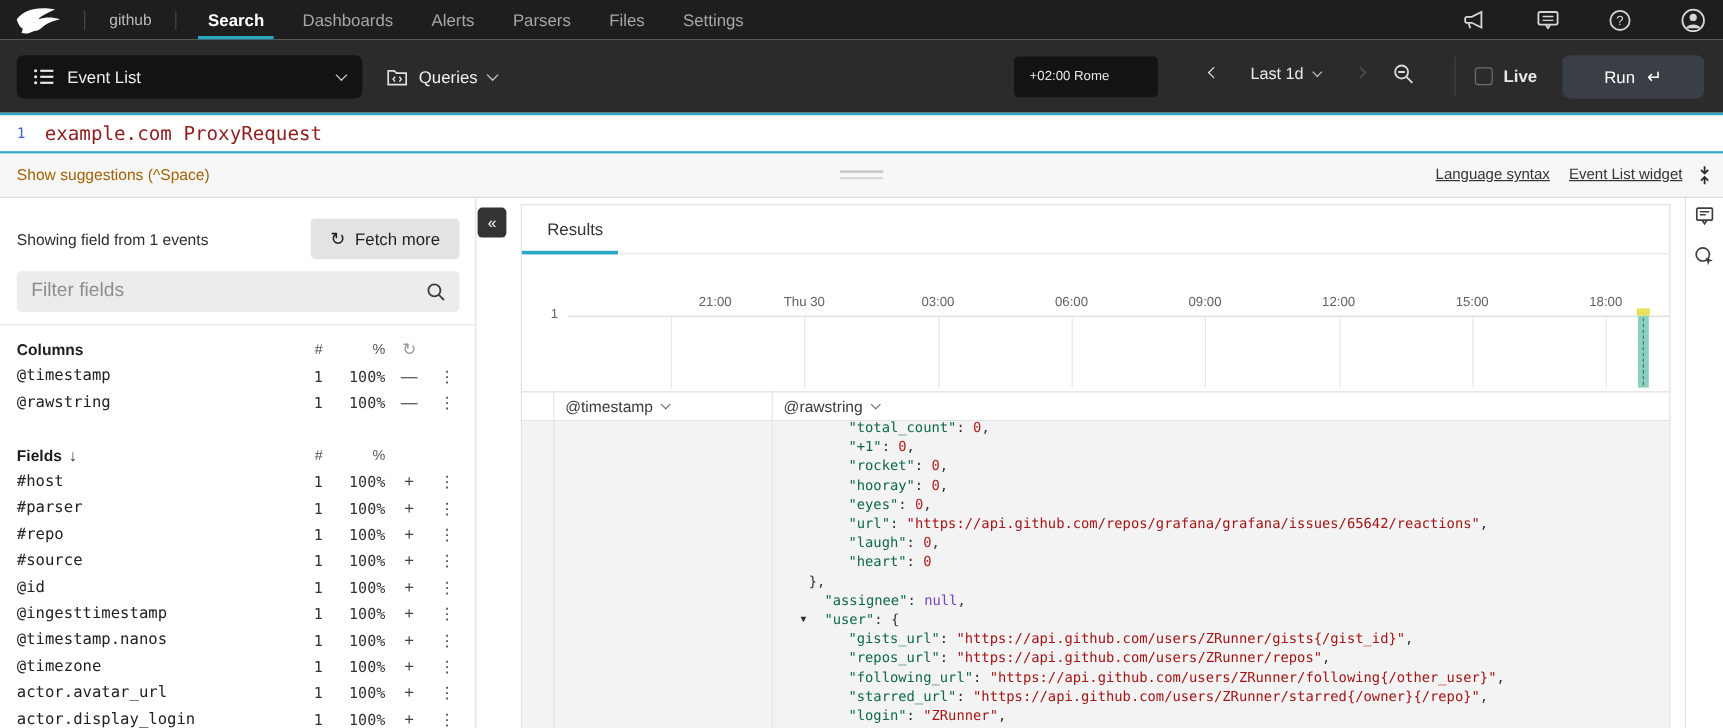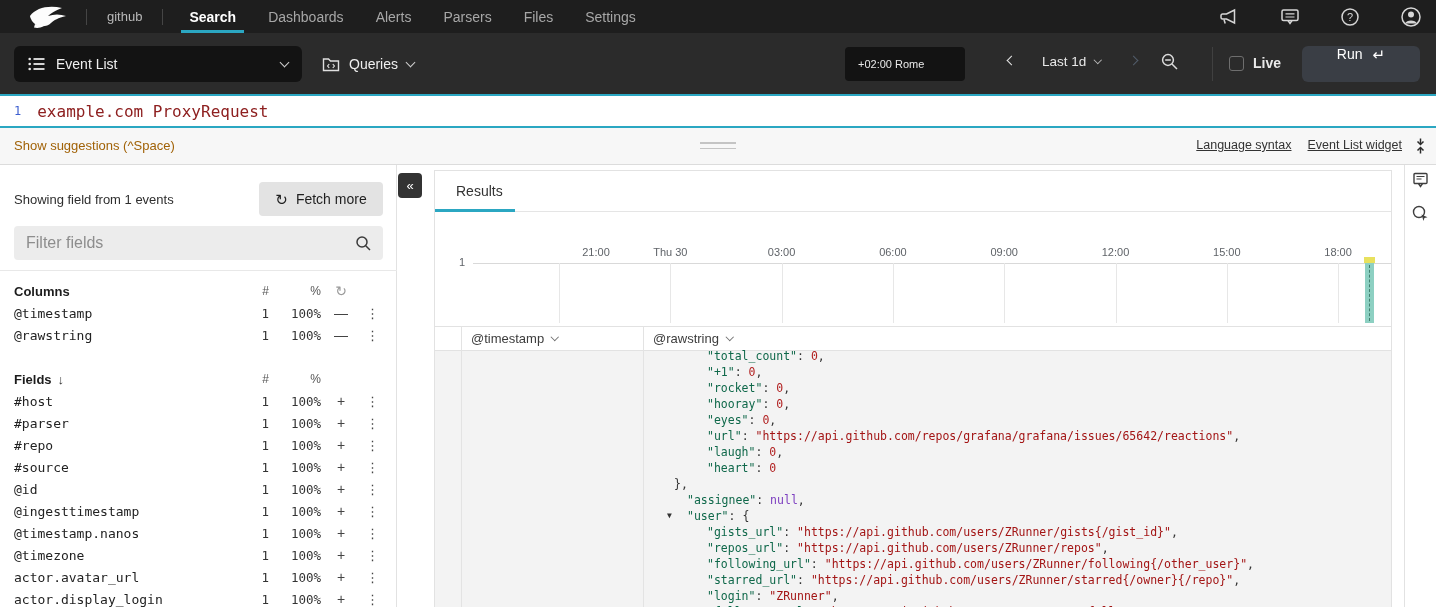--- a/index.html
+++ b/index.html
@@ -3,21 +3,21 @@
 <meta charset="utf-8">
 <style>
   * { margin:0; padding:0; box-sizing:border-box; }
   html,body { width:1436px; height:607px; overflow:hidden; background:#fff;
     font-family:"Liberation Sans", sans-serif; }
   .page { position:relative; width:1436px; height:607px; background:#fff; }
   .mono { font-family:"DejaVu Sans Mono", monospace; }
 
   
   .topnav { position:absolute; left:0; top:0; width:1436px; height:33px;
-    background:#1e1e1e; display:flex; align-items:center; padding-left:28px; }
+    background:#1e1e1e; display:flex; align-items:center; padding-left:12px; }
   .logo { width:46px; height:28px; display:flex; align-items:center; margin-right:12px; cursor:pointer; }
   .vdiv { width:1px; height:16px; background:#454545; }
   .repo { color:#b9b9b9; font-size:13px; margin:0 20px; cursor:pointer; }
   .tabs { display:flex; height:33px; margin-left:10px; }
   .tab { position:relative; color:#a7a7a7; font-size:14px; padding:0 16px; display:flex;
     align-items:center; cursor:pointer; }
   .tab.active { color:#fff; font-weight:bold; }
   .tab.active::after { content:""; position:absolute; left:8px; right:8px; bottom:0; height:3px; background:#2ba7c2; }
   .nav-icons { position:absolute; right:14px; top:0; height:33px; display:flex; align-items:center; gap:40px; }
   .nav-icons svg { display:block; cursor:pointer; }
@@ -40,21 +40,21 @@
   #range-label { position:absolute; left:1042px; top:21px; display:flex; gap:9px; align-items:center;
     color:#e9e9e9; font-size:13.5px; cursor:pointer; }
   #range-label .chev { margin-top:-3px; color:#bdbdbd; }
   #range-next { position:absolute; left:1130px; top:24px; color:#525d6b; cursor:pointer; }
   #zoom-out-btn { position:absolute; left:1160px; top:19px; cursor:pointer; }
   .tb-divider { position:absolute; left:1212px; top:14px; width:1px; height:34px; background:#404040; }
   #live-toggle { position:absolute; left:1229px; top:22px; display:flex; align-items:center; gap:9px; cursor:pointer; }
   .checkbox { width:15px; height:15px; border:1.5px solid #6e6e6e; border-radius:3px; background:transparent; }
   #live-toggle span.lab { color:#e9e9e9; font-size:14px;font-weight:bold; }
   #run-btn { position:absolute; left:1302px; top:13px; width:118px; height:36px; background:#3a3e45;
-    border:none; border-radius:6px; color:#fff; font-size:14px; display:flex; align-items:flex-start;
+    border:none; border-radius:6px; color:#fff; font-size:14px; display:flex; align-items:center;
     justify-content:center; gap:10px; cursor:pointer; font-family:"Liberation Sans",sans-serif; }
   #run-btn .ret { font-size:15px; }
 
   
   .editor { position:absolute; left:0; top:94px; width:1436px; height:34px; background:#fff;
     border-top:2px solid #2ba7c2; border-bottom:2px solid #2ba7c2; display:flex; align-items:center;
     padding-left:14px; cursor:text; }
   .editor .lnum { color:#3d5fd0; font-size:12px; margin-right:16px; }
   .editor .qtext { color:#8e2020; font-size:16px; }
 

